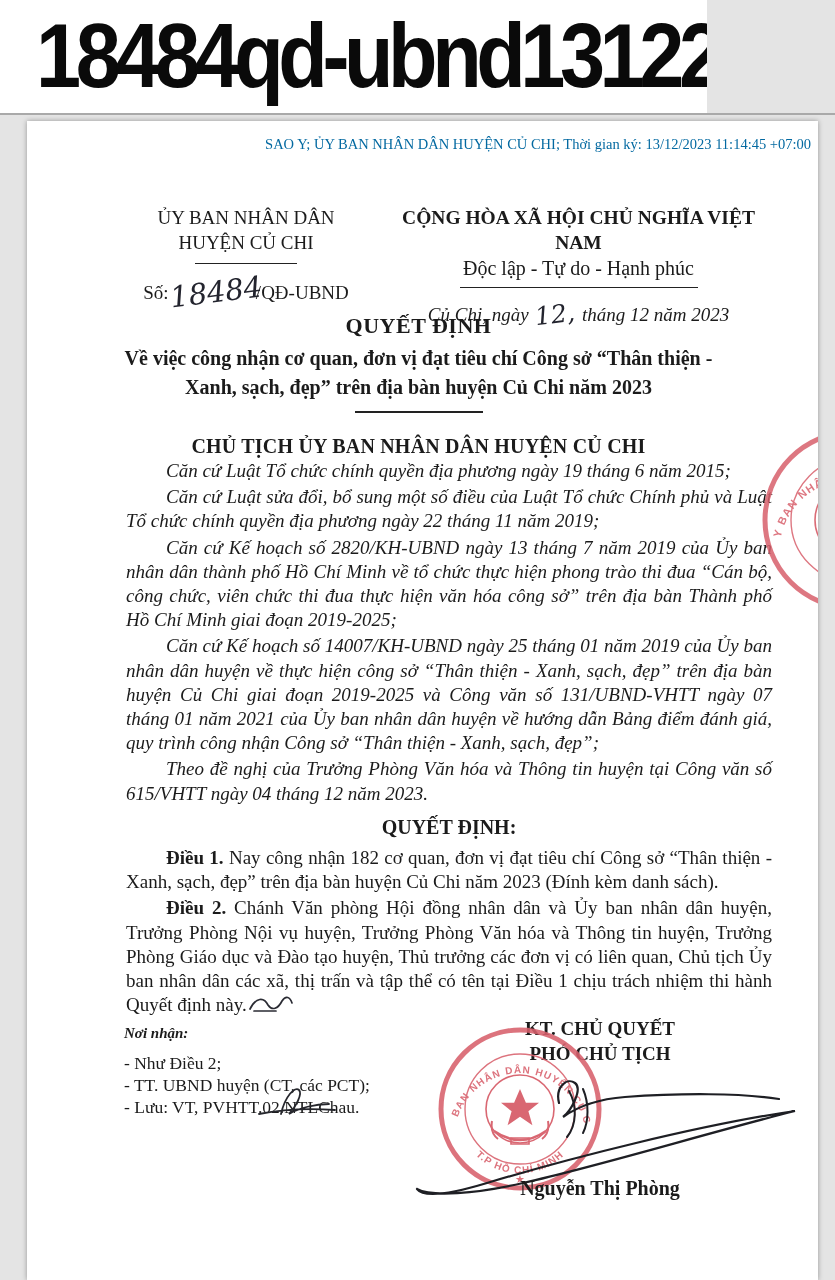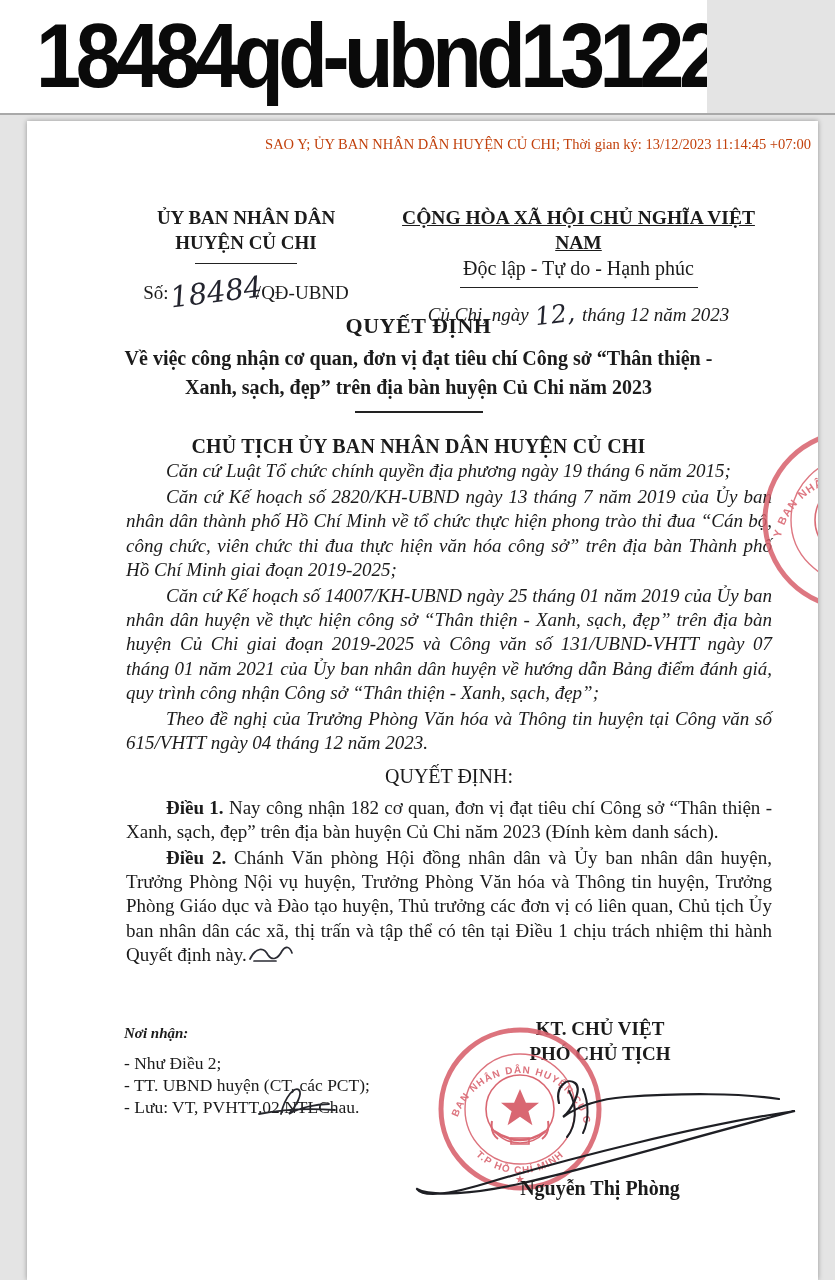--- a/index.html
+++ b/index.html
@@ -11,28 +11,28 @@
             display:flex;align-items:center;overflow:hidden;}
   .file-title{font-family:"Liberation Sans",sans-serif;font-weight:bold;font-size:90px;
               letter-spacing:-6px;color:#0a0a0a;white-space:nowrap;padding-left:40px;
               transform:scaleX(.9);transform-origin:left center;}
   .top-sep{position:absolute;top:113px;left:0;width:835px;height:2px;background:#a9a9a9;}
 
   
   .page{position:absolute;top:121px;left:27px;width:791px;height:1159px;background:#ffffff;
         box-shadow:0 0 5px rgba(0,0,0,.35);overflow:hidden;}
 
-  .cert-line{position:absolute;top:15px;right:7px;font-size:14.5px;color:#c2410c;white-space:nowrap;}
+  .cert-line{position:absolute;top:15px;right:7px;font-size:14.5px;color:#0369a1;white-space:nowrap;}
 
   
   .hdr-row{position:absolute;top:84px;left:60px;right:38px;display:flex;}
   .hdr-left{flex:0 0 262px;margin-left:28px;text-align:center;}
   .hdr-right{flex:1;text-align:center;}
-  .org-line{font-weight:bold;font-size:19px;line-height:25px;}
-  .nat-line1{font-weight:bold;font-size:19.5px;line-height:25px;text-decoration:underline;}
+  .org-line{font-weight:normal;font-size:19px;line-height:25px;}
+  .nat-line1{font-weight:bold;font-size:19.5px;line-height:25px;}
   .nat-line2{font-weight:normal;font-size:20px;line-height:26px;}
   .u-left{width:102px;border-bottom:1.5px solid #222;margin:8px auto 0;}
   .u-right{width:238px;border-bottom:1.5px solid #222;margin:6px auto 0;}
   .doc-number{margin-top:18px;font-size:19px;white-space:nowrap;}
   .date-line{margin-top:16px;font-style:italic;font-size:19px;white-space:nowrap;}
   .hand{display:inline-block;font-family:"DejaVu Serif",serif;font-style:italic;
         color:#23242e;transform:rotate(-7deg);line-height:0;}
   .hand-num{font-size:29px;margin:0 -6px 0 1px;position:relative;top:3px;}
   .hand-date{font-size:25px;margin:0 2px;position:relative;top:2px;}
 
@@ -40,21 +40,21 @@
   .title-block{position:absolute;top:192px;left:0;right:8px;text-align:center;}
   .t-head{font-weight:bold;font-size:22px;letter-spacing:.5px;}
   .t-sub{font-weight:bold;font-size:20px;line-height:29px;max-width:636px;margin:5px auto 0;}
   .t-underline{width:128px;border-bottom:2px solid #222;margin:9px auto 0;}
   .t-issuer{font-weight:bold;font-size:20px;margin-top:22px;letter-spacing:.2px;}
 
   
   .doc-body{position:absolute;top:338px;left:51px;right:46px;
             font-size:19px;line-height:24.2px;text-align:justify;margin-left:48px;}
   .recital{font-style:italic;text-indent:40px;margin:0 0 2px 0;}
-  .decision-heading{text-align:center;text-indent:0;font-weight:normal;font-size:20px;
+  .decision-heading{text-align:center;text-indent:0;font-weight:bold;font-size:20px;
                     margin:9px 0 7px 0;}
   .article{text-indent:40px;margin:0 0 2px 0;}
   .article .lbl{font-weight:bold;}
   .inline-flourish{vertical-align:-2px;margin-left:1px;}
 
   
   .recipients{position:absolute;left:97px;top:901px;font-size:17.5px;line-height:22px;}
   .recipients .rh{font-weight:bold;font-style:italic;font-size:15px;margin-bottom:8px;}
   .luu-flourish{position:absolute;left:228px;top:963px;}
   .sig-titles{position:absolute;left:428px;top:895px;width:290px;text-align:center;
@@ -97,20 +97,21 @@
 
     <div class="title-block">
       <div class="t-head">QUYẾT ĐỊNH</div>
       <div class="t-sub">Về việc công nhận cơ quan, đơn vị đạt tiêu chí Công sở “Thân thiện - Xanh, sạch, đẹp” trên địa bàn huyện Củ Chi năm 2023</div>
       <div class="t-underline"></div>
       <div class="t-issuer">CHỦ TỊCH ỦY BAN NHÂN DÂN HUYỆN CỦ CHI</div>
     </div>
 
     <div class="doc-body">
       <p class="recital">Căn cứ Luật Tổ chức chính quyền địa phương ngày 19 tháng 6 năm 2015;</p>
+      <p class="recital">Căn cứ Luật sửa đổi, bổ sung một số điều của Luật Tổ chức Chính phủ và Luật Tổ chức chính quyền địa phương ngày 22 tháng 11 năm 2019;</p>
       <p class="recital">Căn cứ Kế hoạch số 2820/KH-UBND ngày 13 tháng 7 năm 2019 của  Ủy ban nhân dân thành phố Hồ Chí Minh về tổ chức thực hiện phong trào thi đua “Cán bộ, công chức, viên chức thi đua thực hiện văn hóa công sở” trên địa bàn Thành phố Hồ Chí Minh giai đoạn 2019-2025;</p>
       <p class="recital">Căn cứ Kế hoạch số 14007/KH-UBND ngày 25 tháng 01 năm 2019 của Ủy ban nhân dân huyện về thực hiện công sở “Thân thiện  - Xanh, sạch, đẹp” trên địa bàn huyện Củ Chi giai đoạn 2019-2025 và Công văn số 131/UBND-VHTT ngày 07 tháng 01 năm 2021 của Ủy ban nhân dân huyện về hướng dẫn Bảng điểm đánh giá, quy trình công nhận Công sở “Thân thiện - Xanh, sạch, đẹp”;</p>
       <p class="recital">Theo đề nghị của Trưởng Phòng Văn hóa và Thông tin huyện tại Công văn số 615/VHTT ngày 04 tháng 12 năm 2023.</p>
 
       <p class="decision-heading">QUYẾT ĐỊNH:</p>
 
       <p class="article"><span class="lbl">Điều 1.</span> <span>Nay công nhận 182 cơ quan, đơn vị đạt tiêu chí Công sở “Thân thiện - Xanh, sạch, đẹp” trên địa bàn huyện Củ Chi năm 2023 (Đính kèm danh sách).</span></p>
       <p class="article"><span class="lbl">Điều 2.</span> <span>Chánh Văn phòng Hội đồng nhân dân và Ủy ban nhân dân huyện, Trưởng Phòng Nội vụ huyện, Trưởng Phòng Văn hóa và Thông tin huyện, Trưởng Phòng Giáo dục và Đào tạo huyện, Thủ trưởng các đơn vị có liên quan, Chủ tịch Ủy ban nhân dân các xã, thị trấn và tập thể có tên tại Điều 1 chịu trách nhiệm thi hành Quyết định này.</span><svg class="inline-flourish" width="46" height="18" viewBox="0 0 46 18">
             <path d="M2,14 C8,2 16,2 20,10 C24,16 30,14 34,6 C38,0 42,2 44,8 M6,16 h22" stroke="#2a2b33" stroke-width="1.7" fill="none" stroke-linecap="round"></path>
           </svg></p>
@@ -120,21 +121,21 @@
       <div class="rh">Nơi nhận:</div>
       <div>- Như Điều 2;</div>
       <div>- TT. UBND huyện (CT, các PCT);</div>
       <div>- Lưu: VT, PVHTT.02.NTLChau.</div>
     </div>
     <svg class="luu-flourish" width="84" height="36" viewBox="0 0 84 36">
       <path d="M26,30 C30,12 40,2 44,6 C48,10 40,24 34,30 C44,24 60,20 74,20 M4,30 C24,26 52,24 80,26" stroke="#26272d" stroke-width="1.8" fill="none" stroke-linecap="round"></path>
     </svg>
 
     <div class="sig-titles">
-      <div>KT. CHỦ VIỆT</div>
+      <div>KT. CHỦ QUYẾT</div>
       <div>PHÓ CHỦ TỊCH</div>
     </div>
 
     <svg class="seal-main" width="170" height="170" viewBox="-85 -85 170 170">
       <circle r="79" fill="none" stroke="#d8606c" stroke-width="5"></circle>
       <circle r="55" fill="none" stroke="#d8606c" stroke-width="1.4"></circle>
       <circle r="34" fill="none" stroke="#d4535f" stroke-width="1.6"></circle>
       <path d="M-26,22 Q0,40 26,22" fill="none" stroke="#d4535f" stroke-width="2.5"></path>
       <path d="M-28,12 Q-30,24 -22,30 M28,12 Q30,24 22,30" fill="none" stroke="#d4535f" stroke-width="2"></path>
       <path d="M-9,29 h18 v6 h-18 z" fill="none" stroke="#d4535f" stroke-width="1.6"></path>

